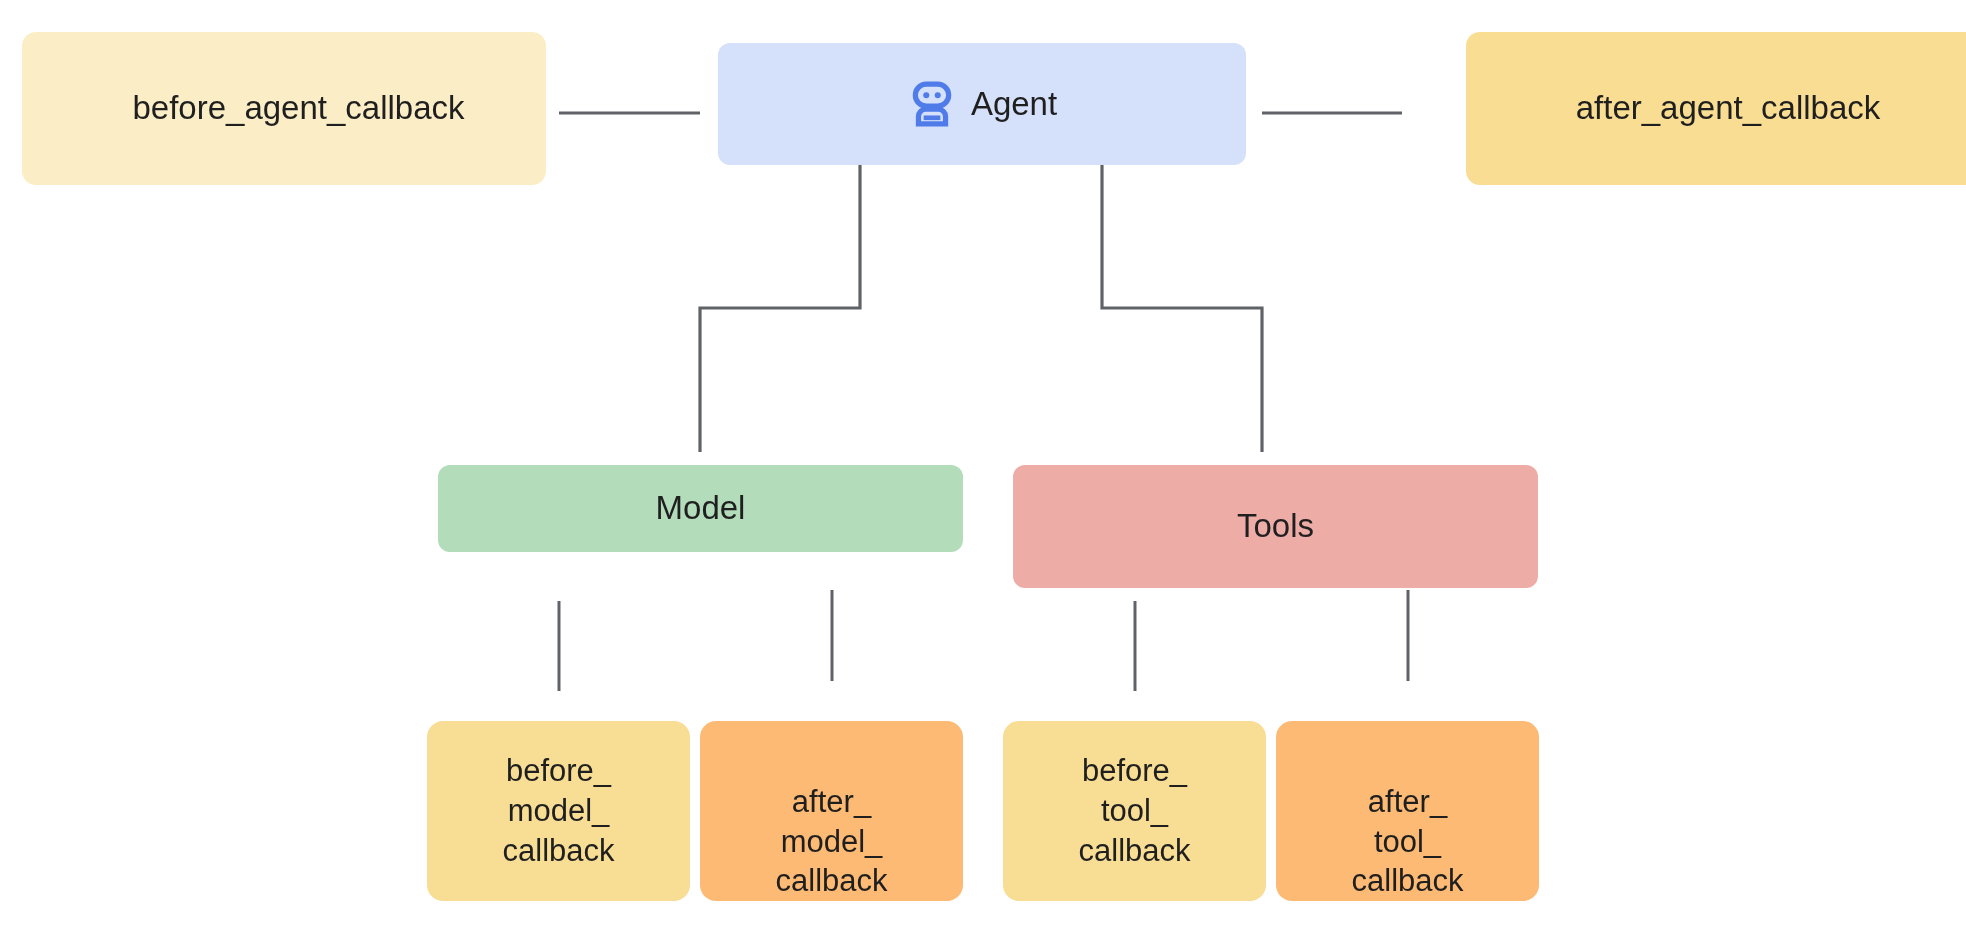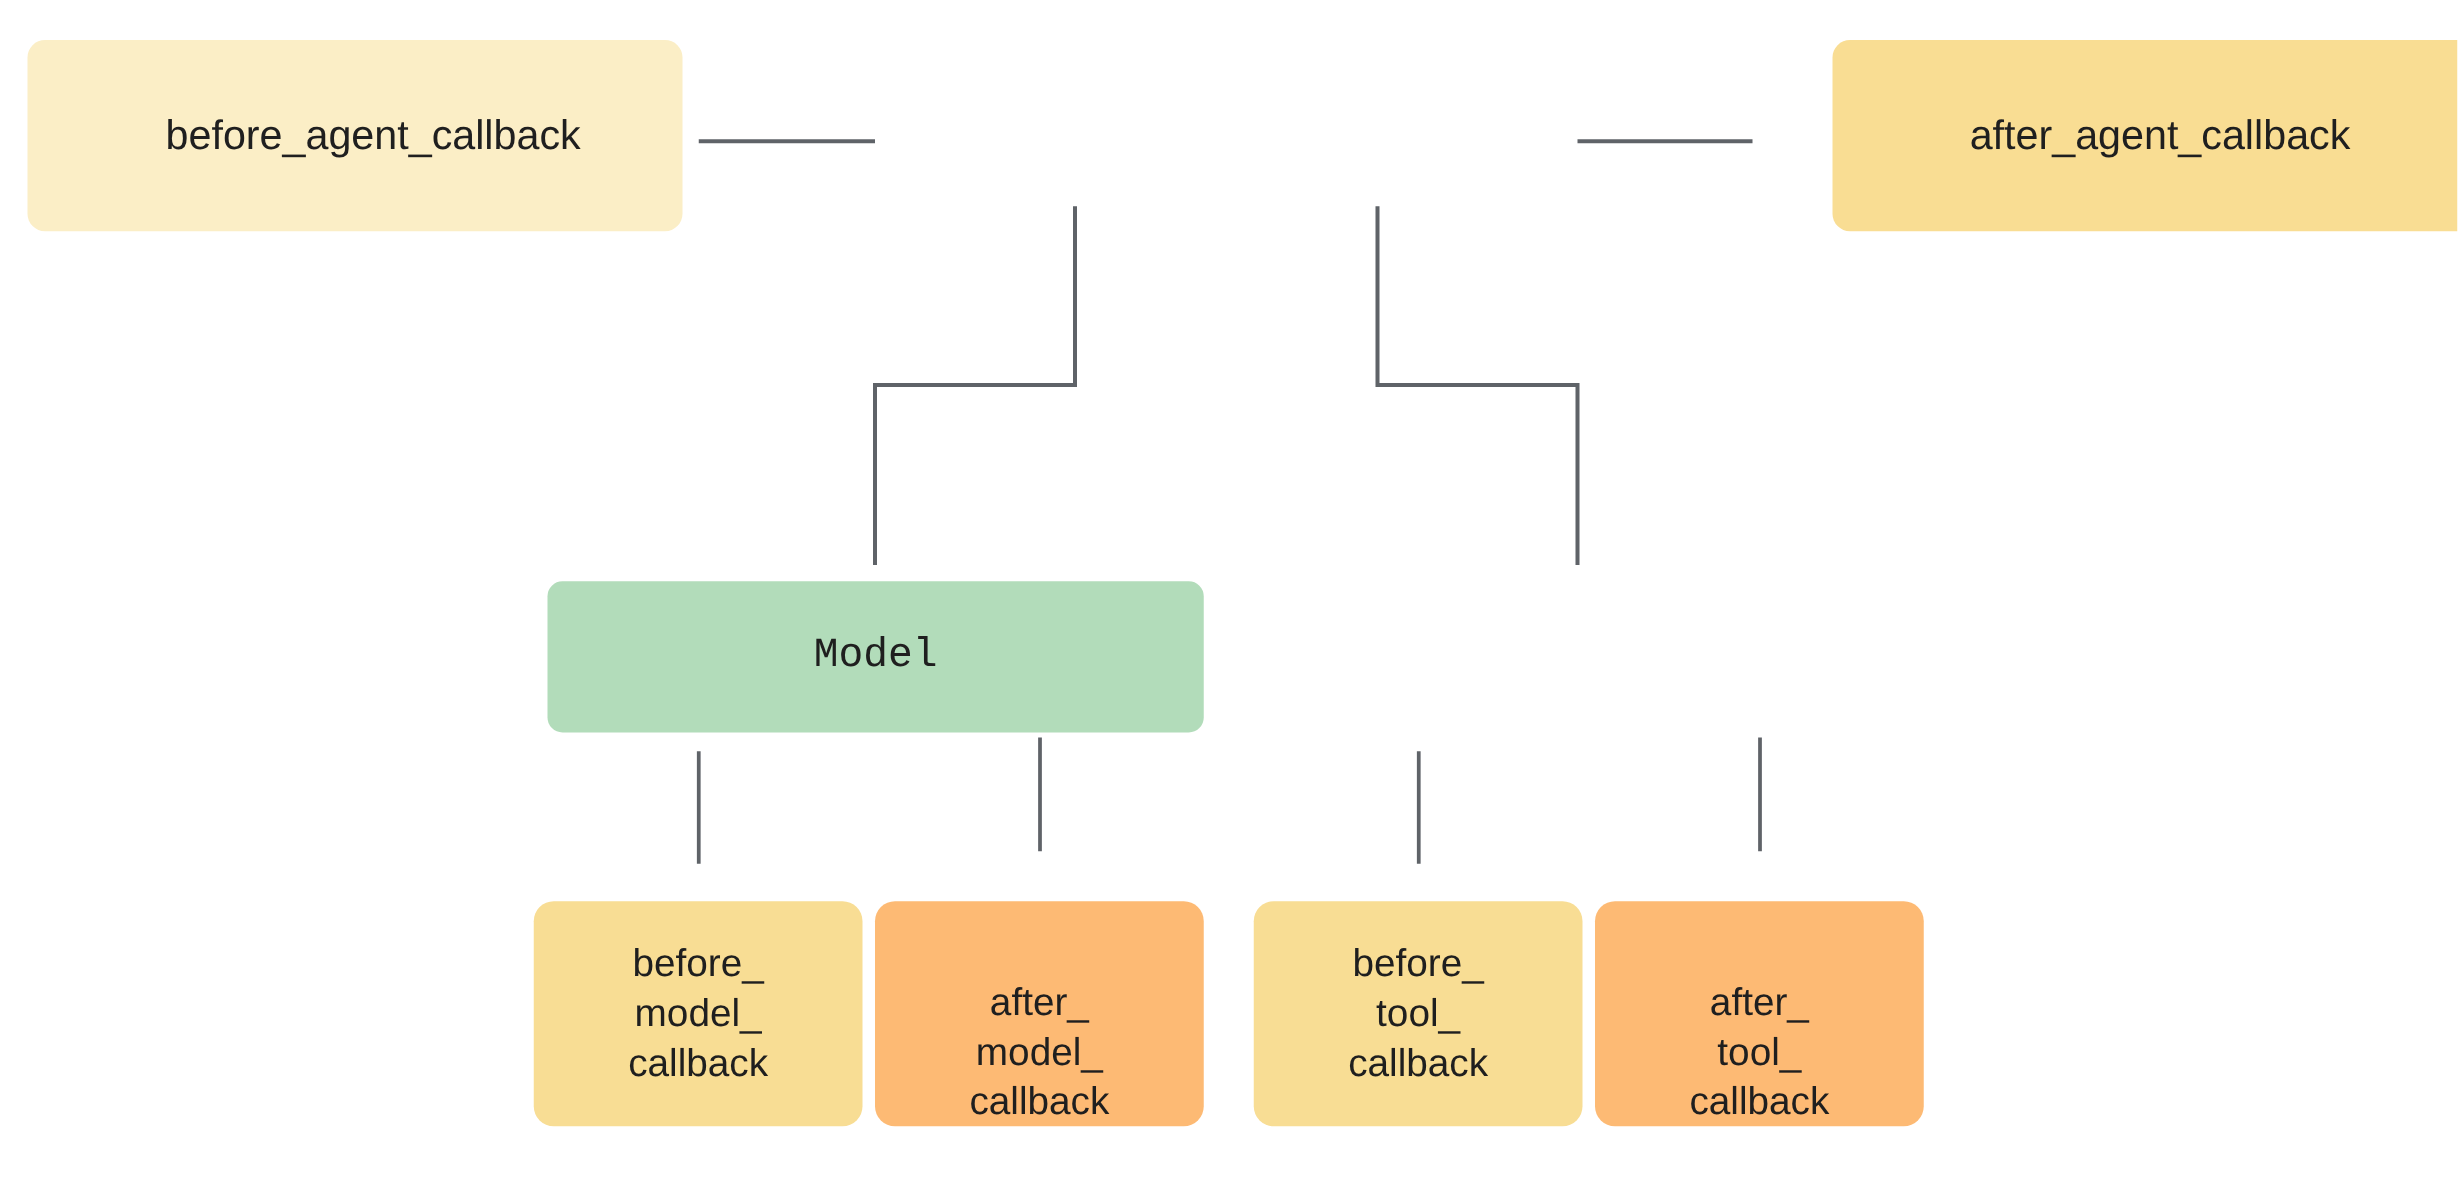--- a/index.html
+++ b/index.html
@@ -48,25 +48,24 @@
   }
   #node-after-agent {
     left: 1418px; top: 32px; width: 524px; height: 153px;
     border-radius: 14px;
     background: #f9dd93;
     font-size: 33px;
     margin-left: 48px;
   }
   
   #node-model {
-    left: 438px; top: 465px; width: 525px; height: 121px;
+    left: 438px; top: 465px; width: 525px; height: 87px;
     border-radius: 12px;
     background: #b2dcba;
     font-size: 33px;
-    font-family: Liberation Mono, monospace;
   }
   #node-tools {
     left: 1013px; top: 465px; width: 525px; height: 123px;
     border-radius: 12px;
     background: #eeaca6;
     font-size: 33px;
   }
   
   .cb-node {
     top: 721px;
@@ -134,29 +133,46 @@
 
     <line x1="1135" y1="691" x2="1135" y2="601" stroke="#5f6368" stroke-width="3.0" marker-end="url(#arrowUp)"></line>
 
     <line x1="1408" y1="590" x2="1408" y2="681" stroke="#5f6368" stroke-width="3.0" marker-end="url(#arrowDown)"></line>
   </svg>
 
   <div class="node" id="node-before-agent">
     <span>before_agent_callback</span>
   </div>
 
+  <div class="node" id="node-agent">
+    <span class="robot-icon">
+      <svg viewBox="0 0 48 48" width="50" height="50" xmlns="http://www.w3.org/2000/svg">
+
+        <rect x="8" y="5" width="32" height="21" rx="10.5" ry="10.5" fill="none" stroke="#4f7ce8" stroke-width="5"></rect>
+        <circle cx="18.5" cy="15.5" r="2.9" fill="#4f7ce8"></circle>
+        <circle cx="29.5" cy="15.5" r="2.9" fill="#4f7ce8"></circle>
+
+        <path d="M11 43 L11 36 a7 7 0 0 1 7 -7 h12 a7 7 0 0 1 7 7 l0 7 Z" fill="none" stroke="#4f7ce8" stroke-width="5"></path>
+        <rect x="16" y="35" width="16" height="4.5" fill="#4f7ce8"></rect>
+      </svg>
+    </span>
+    <span>Agent</span>
+  </div>
 
   <div class="node" id="node-after-agent">
     <span>after_agent_callback</span>
   </div>
 
   <div class="node" id="node-model">
     <span>Model</span>
   </div>
 
+  <div class="node" id="node-tools">
+    <span>Tools</span>
+  </div>
 
   <div class="node cb-node cb-dark" id="node-before-model">
     <span>before_
 model_
 callback</span>
   </div>
 
   <div class="node cb-node cb-light" id="node-after-model">
     <span>after_
 model_

